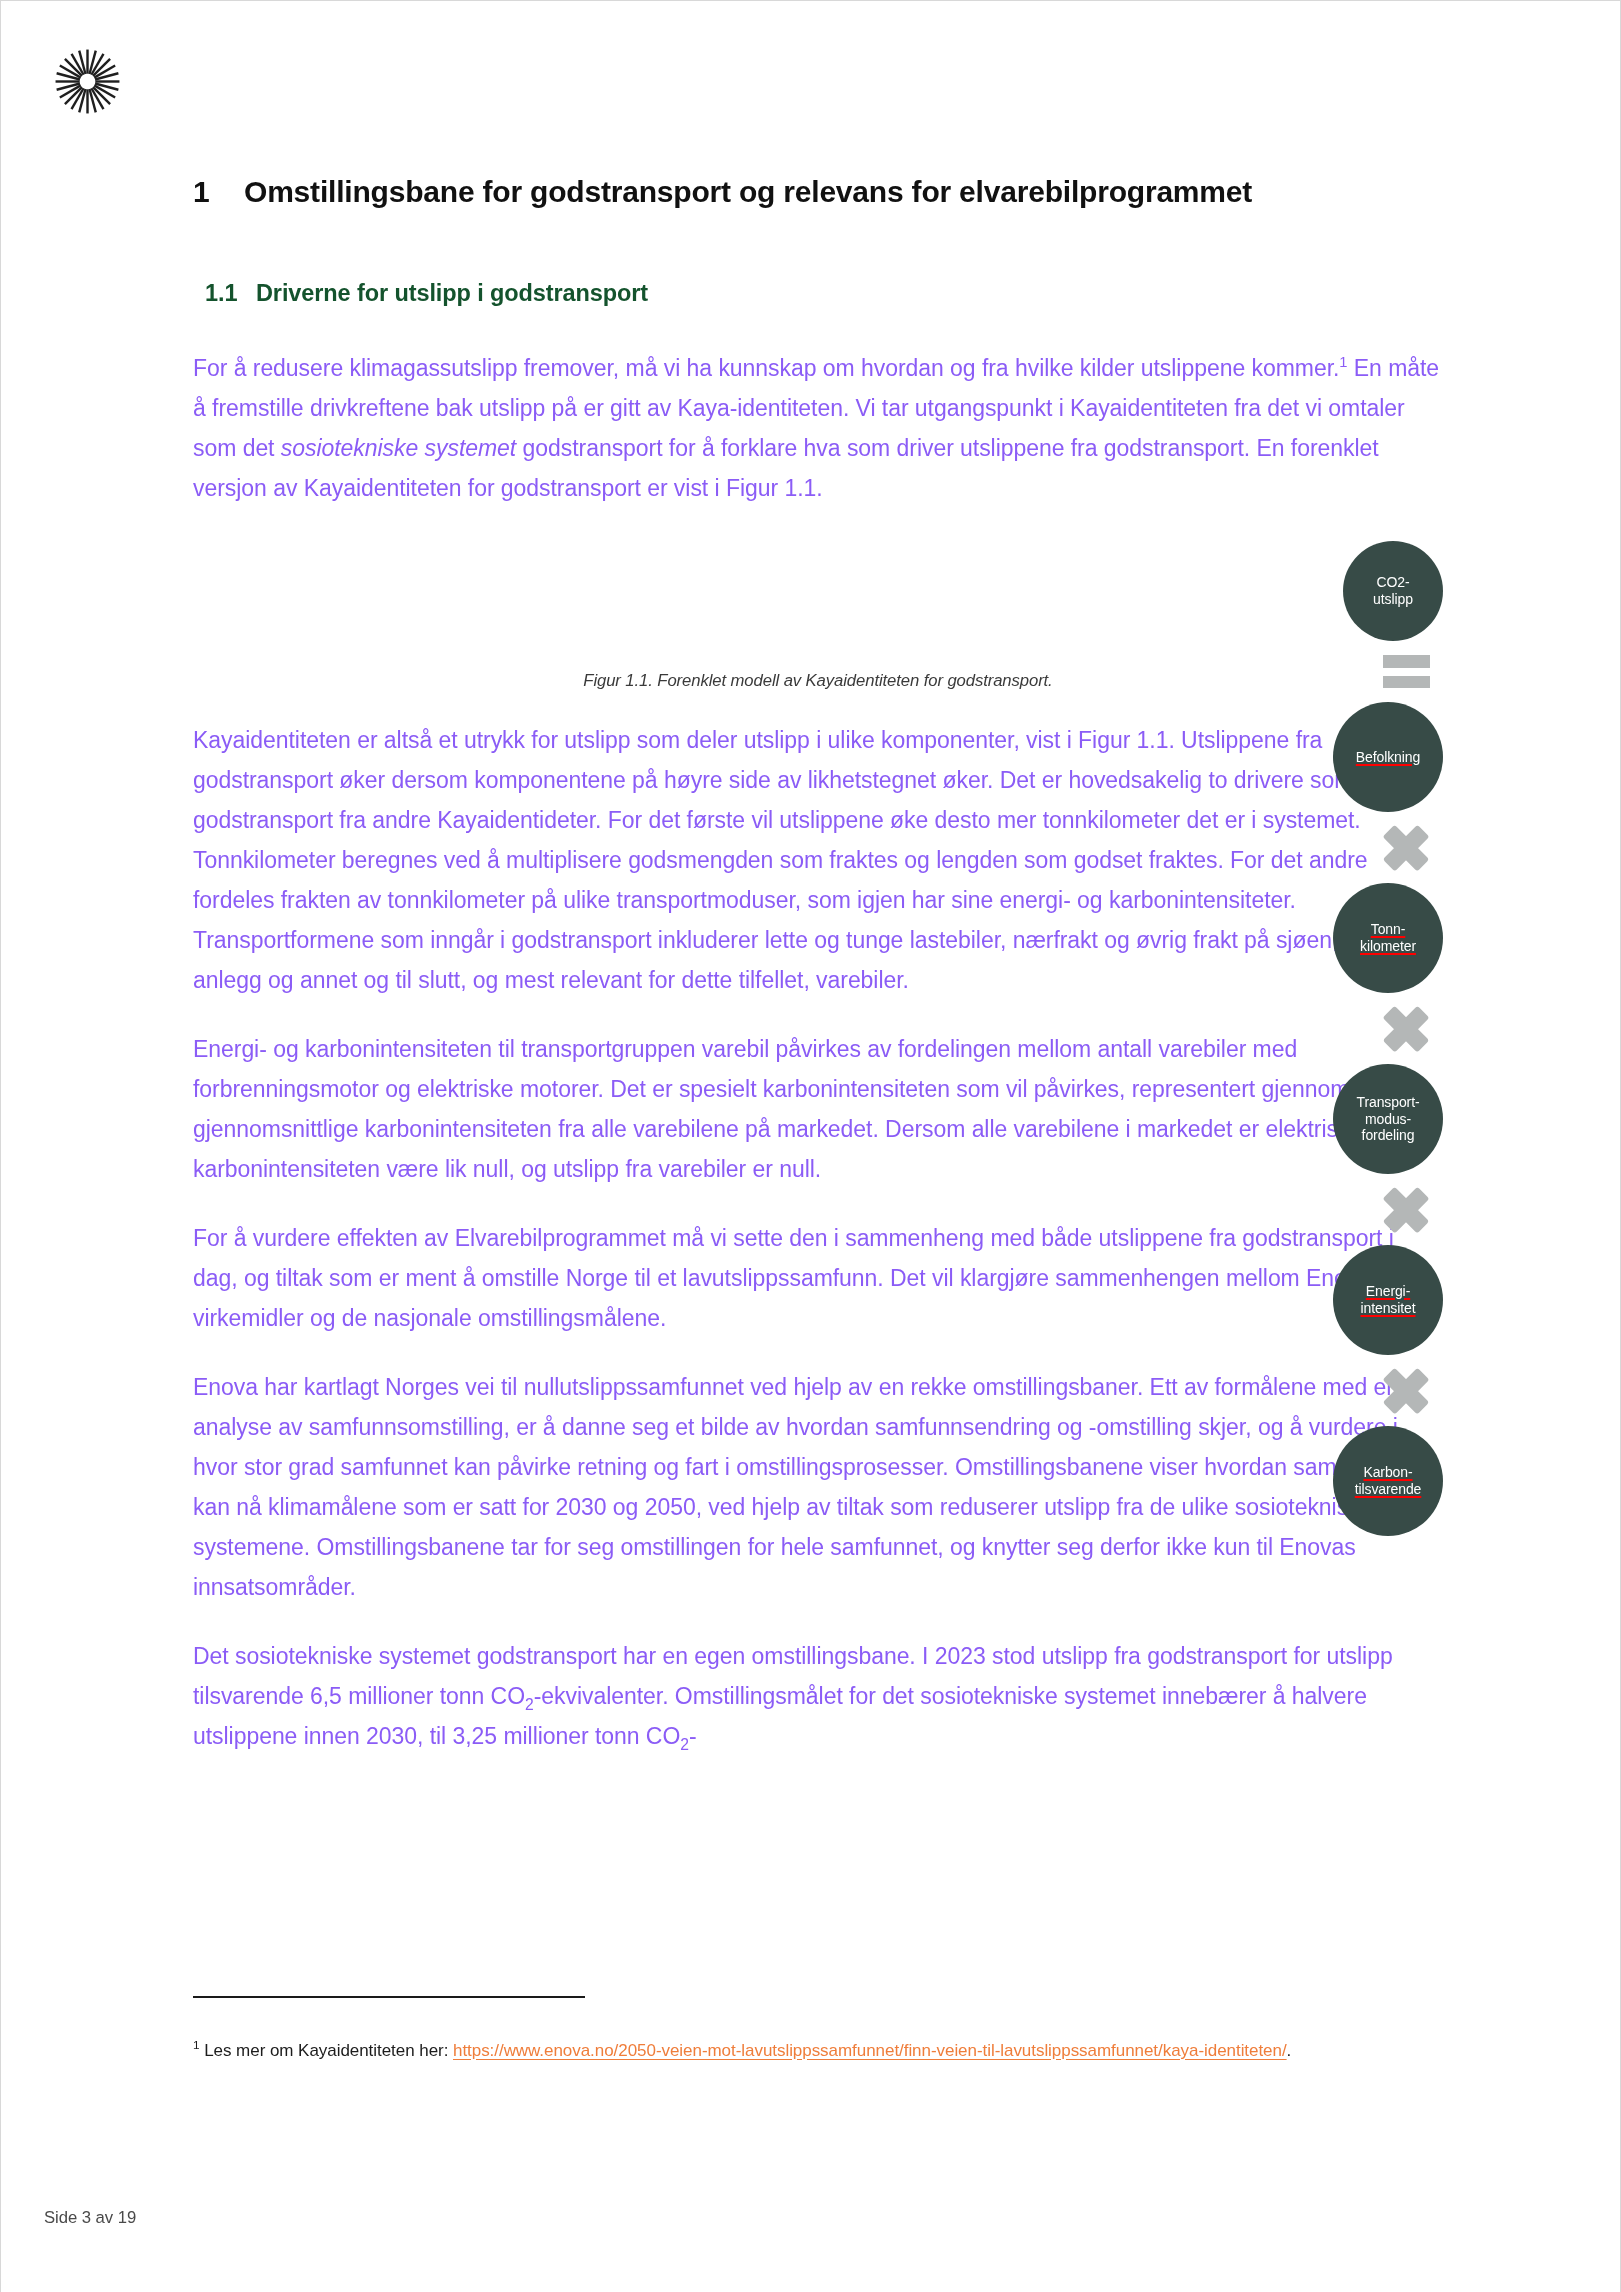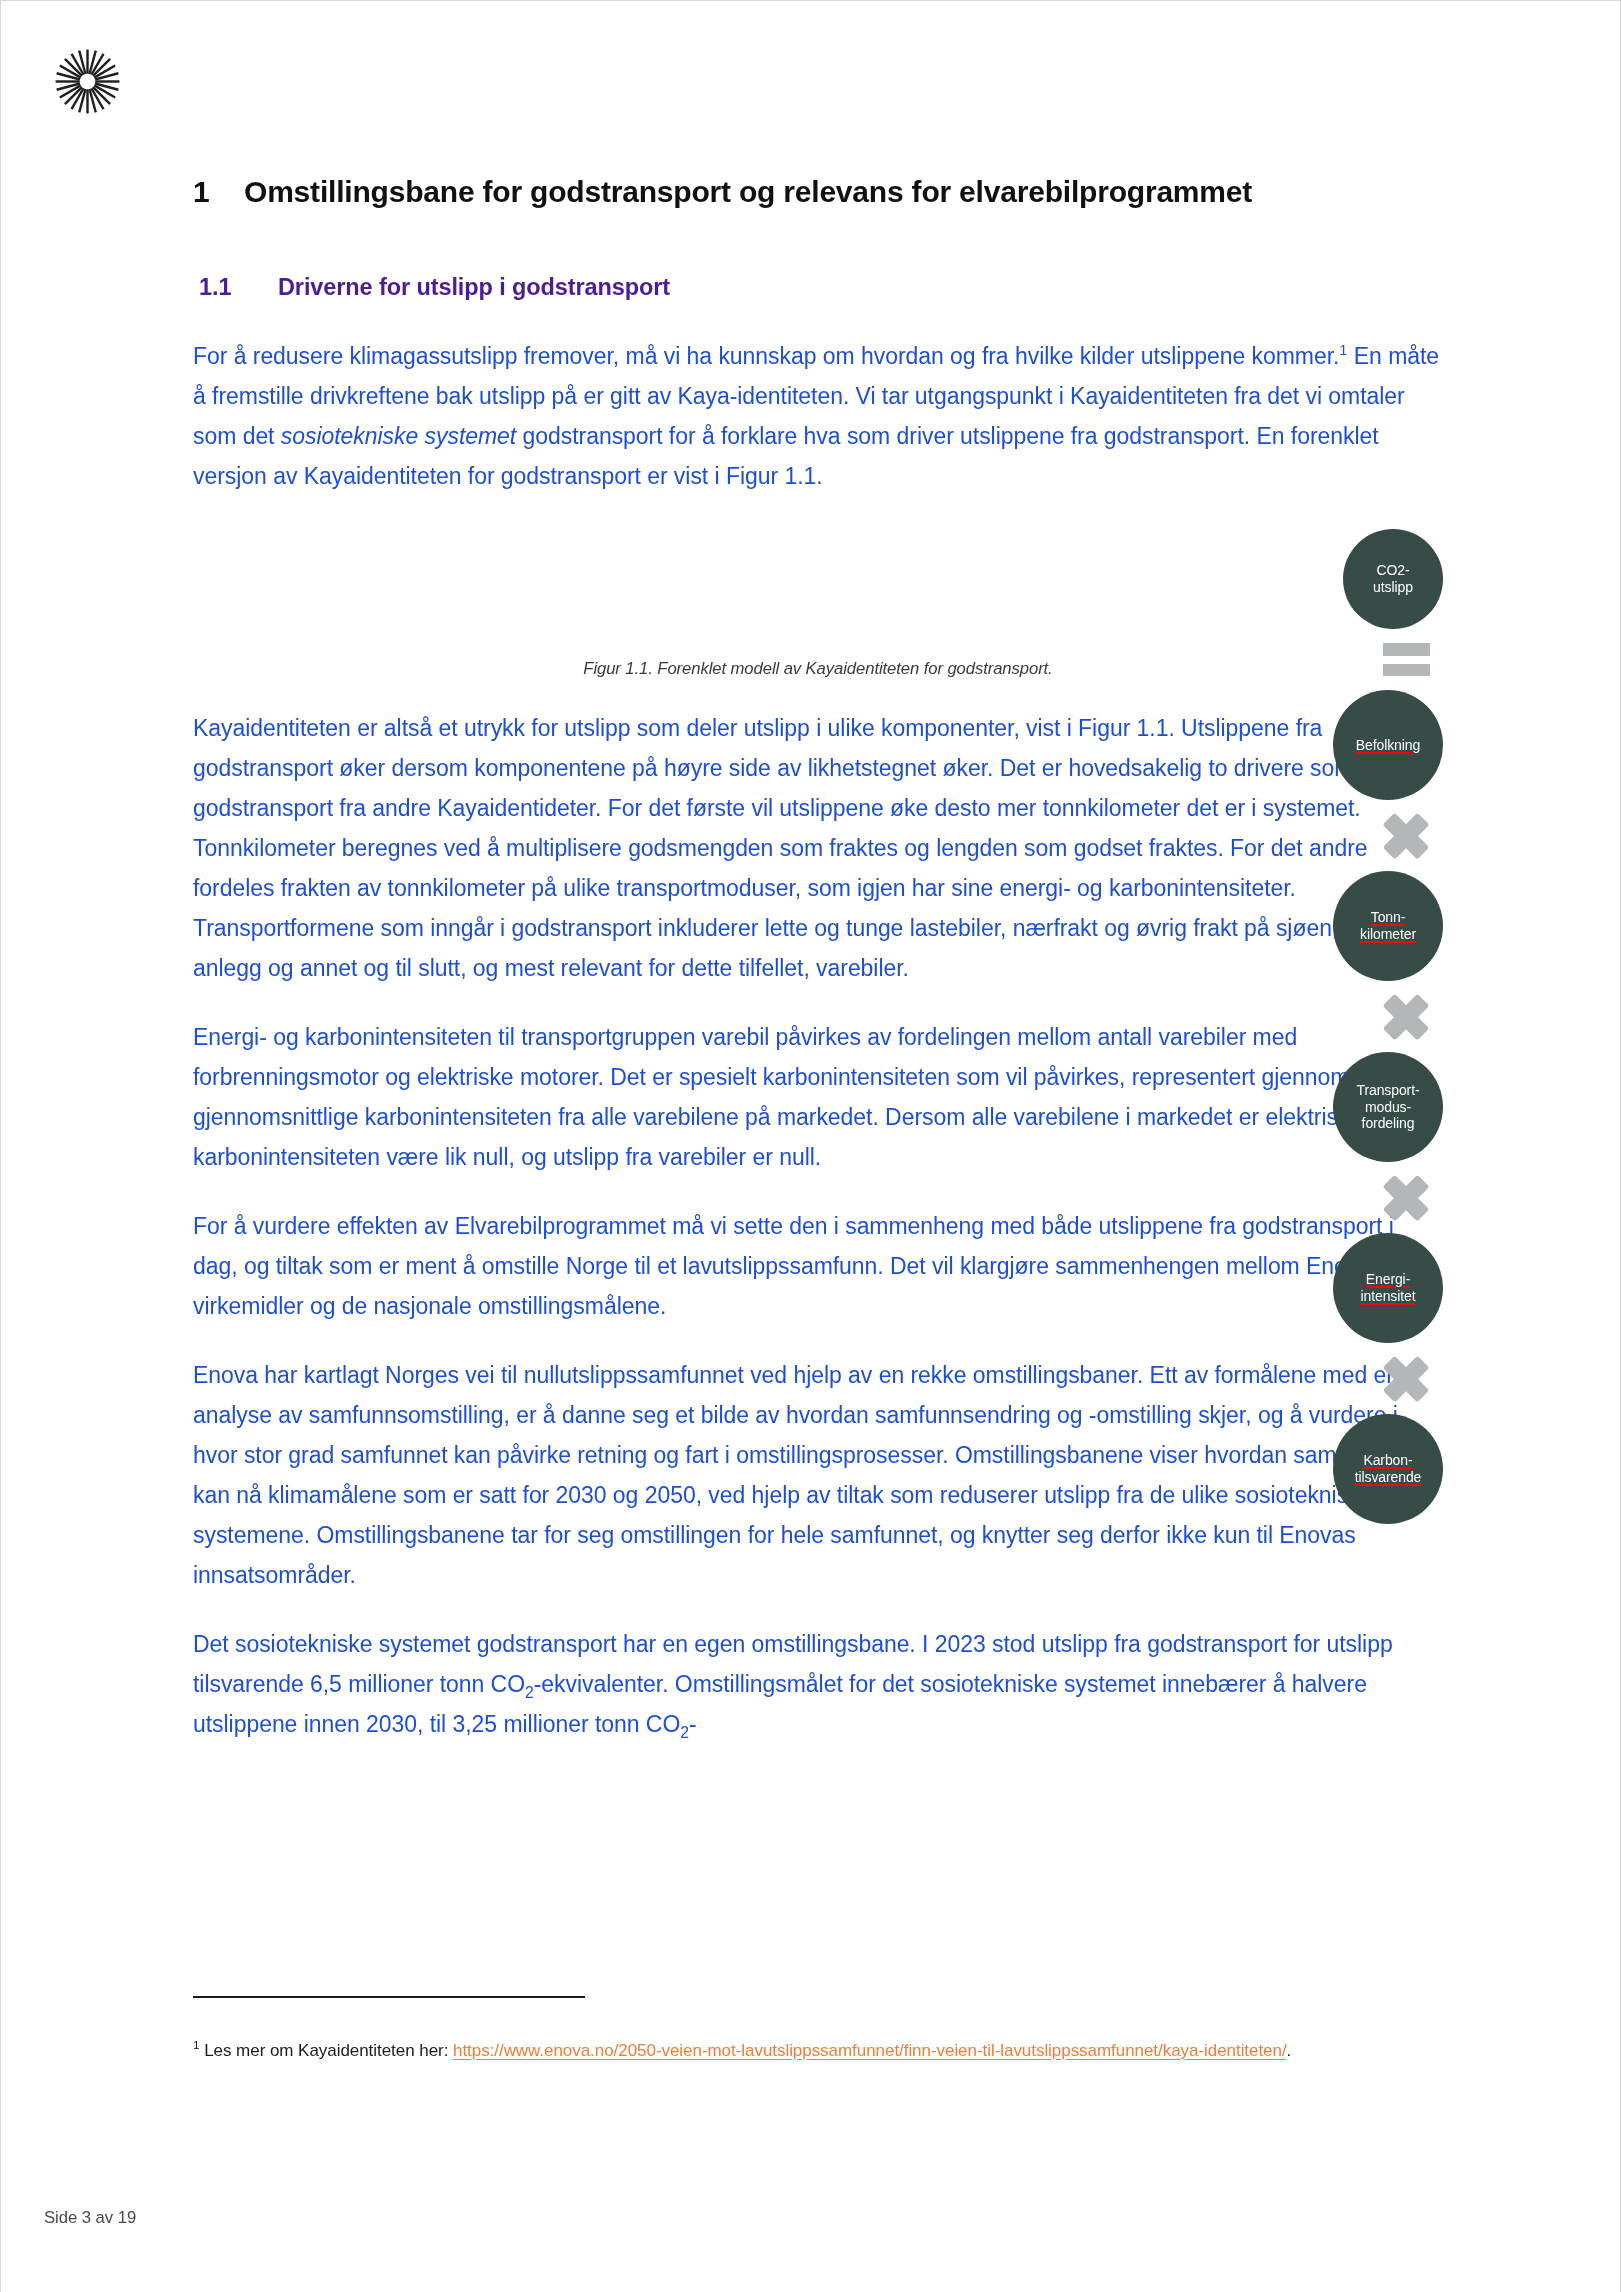--- a/index.html
+++ b/index.html
@@ -50,35 +50,34 @@
     color: #111111;
     display: flex;
     gap: 0;
   }
   h1.chapter .num { width: 51px; flex: 0 0 51px; }
 
   h2.section {
     font-size: 23.5px;
     font-weight: bold;
     letter-spacing: -0.1px;
-    margin: 6px;
-    color: #4c1d95;
-    display: flex;
-    gap: 28px;
+    margin: 12px;
+    color: #14532d;
+    display: flex;
   }
   h2.section .num { width: 51px; flex: 0 0 51px; }
   .sec-1-1 { padding-top: 59px; }
   .sec-1-2 { padding-top: 47px; }
 
   p.body {
     font-size: 23px;
     line-height: 40px;
     margin: 0;
     padding-top: 29px;
-    color: #1d4ed8;
+    color: #8b5cf6;
     letter-spacing: -0.05px;
   }
 
   .it { font-style: italic; }
 
   sup.fn {
     font-size: 14.7px;
     vertical-align: super;
     line-height: 0;
   }

